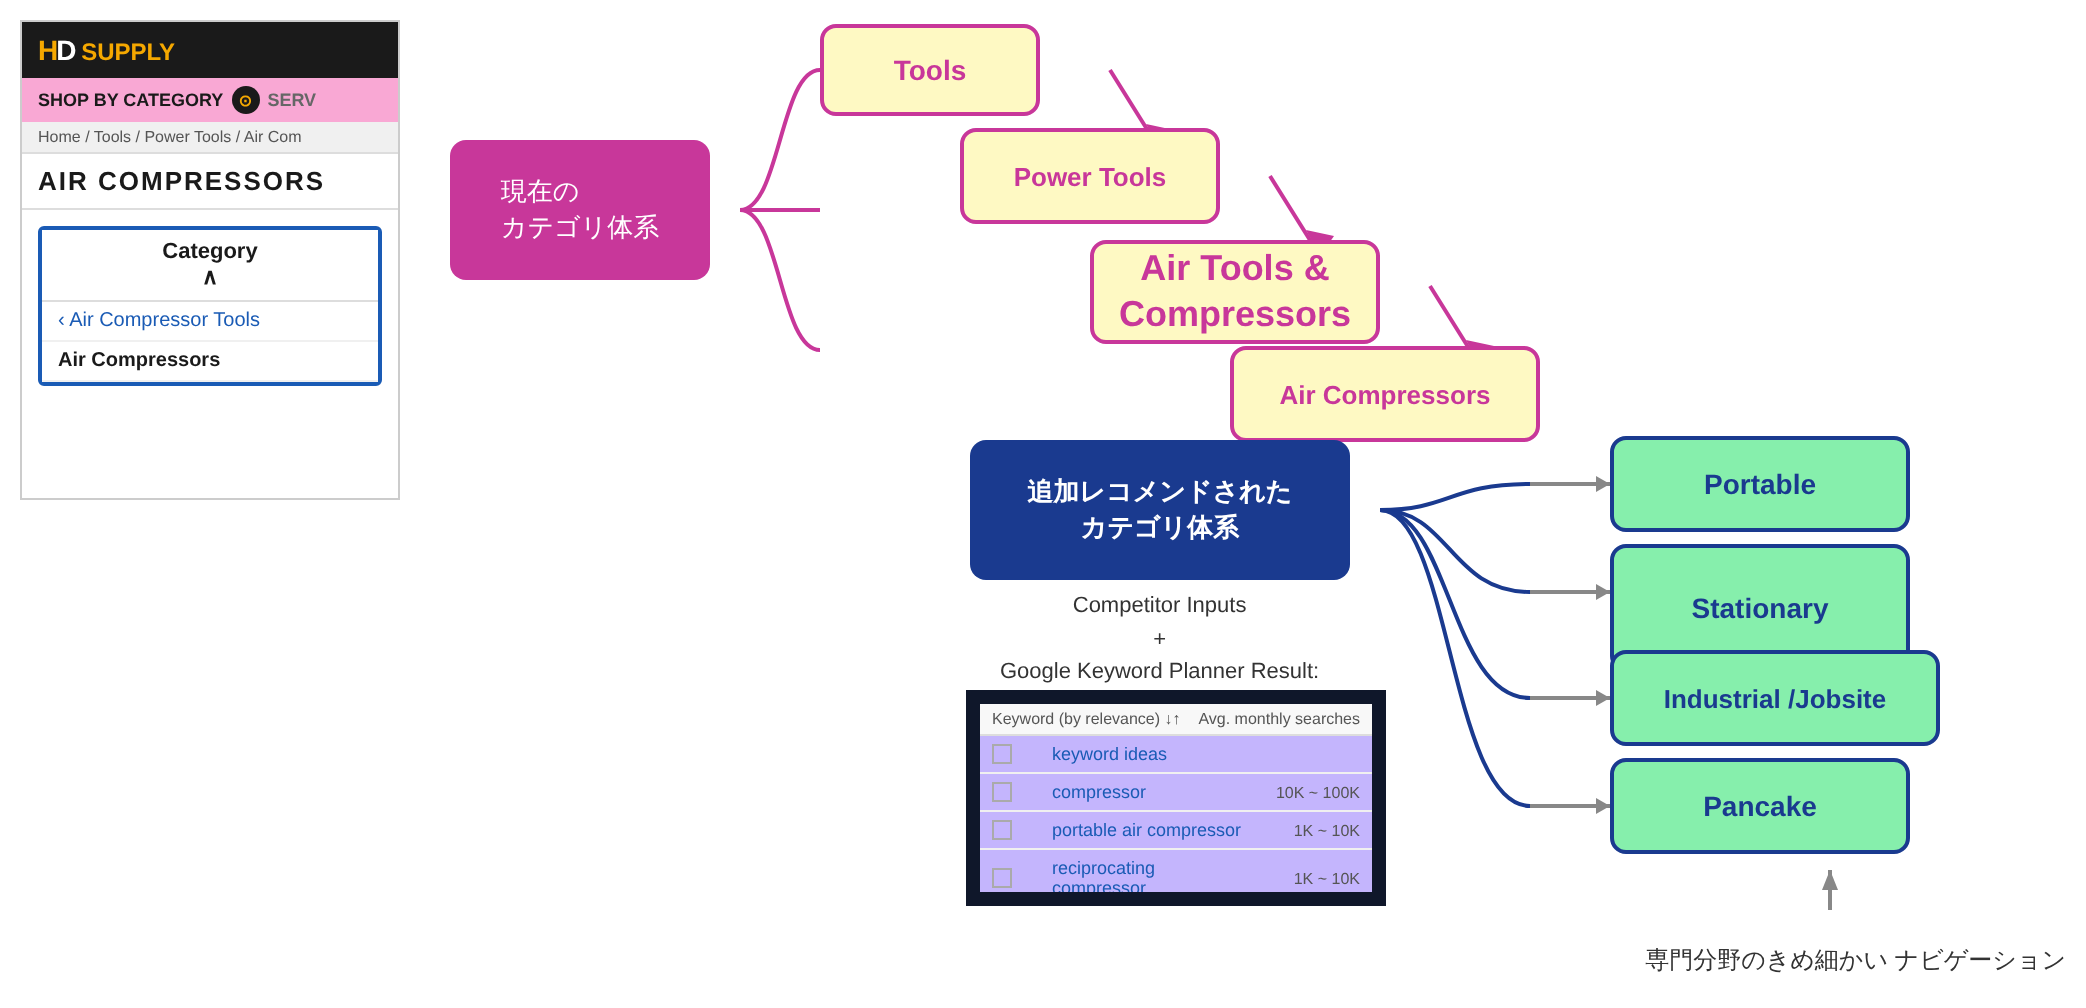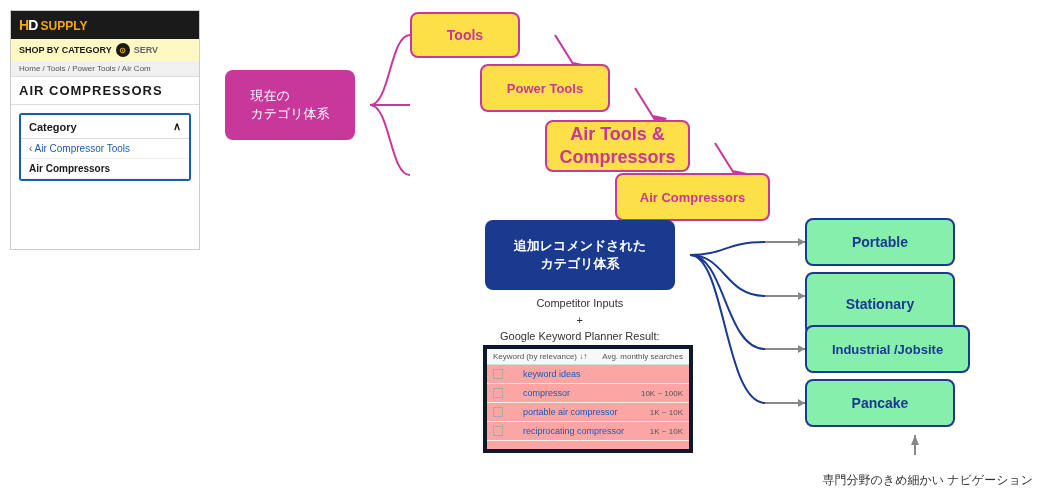--- a/index.html
+++ b/index.html
@@ -32,21 +32,21 @@
     .hd-logo {
       color: #fff;
       font-weight: 900;
       font-size: 14px;
       letter-spacing: -1px;
     }
     .hd-logo span {
       color: #f5a800;
     }
     .mockup-nav {
-      background: #fef9c3;
+      background: #f9a8d4;
       padding: 4px 8px;
       display: flex;
       align-items: center;
       gap: 4px;
       font-size: 9px;
       font-weight: bold;
       color: #1a1a1a;
     }
     .mockup-nav .nav-circle {
       width: 14px;
@@ -87,20 +87,21 @@
     .mockup-category-header {
       background: #fff;
       padding: 5px 8px;
       display: flex;
       justify-content: space-between;
       align-items: center;
       font-size: 11px;
       font-weight: bold;
       color: #1a1a1a;
       border-bottom: 1px solid #ddd;
+      flex-direction: column;
     }
     .mockup-category-item {
       padding: 4px 8px;
       font-size: 10px;
       color: #1a5bb5;
       border-bottom: 1px solid #f0f0f0;
     }
     .mockup-category-item.active {
       font-weight: bold;
       color: #1a1a1a;
@@ -161,21 +162,21 @@
       border-radius: 8px;
       display: flex;
       align-items: center;
       justify-content: center;
       text-align: center;
       font-weight: bold;
     }
     .node-pink {
       border: 2.5px solid #c8379a;
       color: #c8379a;
-      background: #fde047;
+      background: #fef9c3;
     }
     .node-blue {
       border: 2.5px solid #1a3a8f;
       color: #1a3a8f;
       background: #86efac;
     }
 
     
     .competitor-info {
       position: absolute;
@@ -187,22 +188,22 @@
       line-height: 1.5;
     }
 
     
     .keyword-table {
       position: absolute;
       left: 268px;
       top: 345px;
       width: 210px;
       height: 108px;
-      border: 4px solid #0f172a;
-      background: #fca5a5;
+      border: 7px solid #0f172a;
+      background: #c4b5fd;
       overflow: hidden;
     }
     .keyword-table-header {
       background: #f8f8f8;
       display: flex;
       padding: 3px 6px;
       font-size: 8px;
       color: #555;
       border-bottom: 1px solid #ddd;
       justify-content: space-between;

